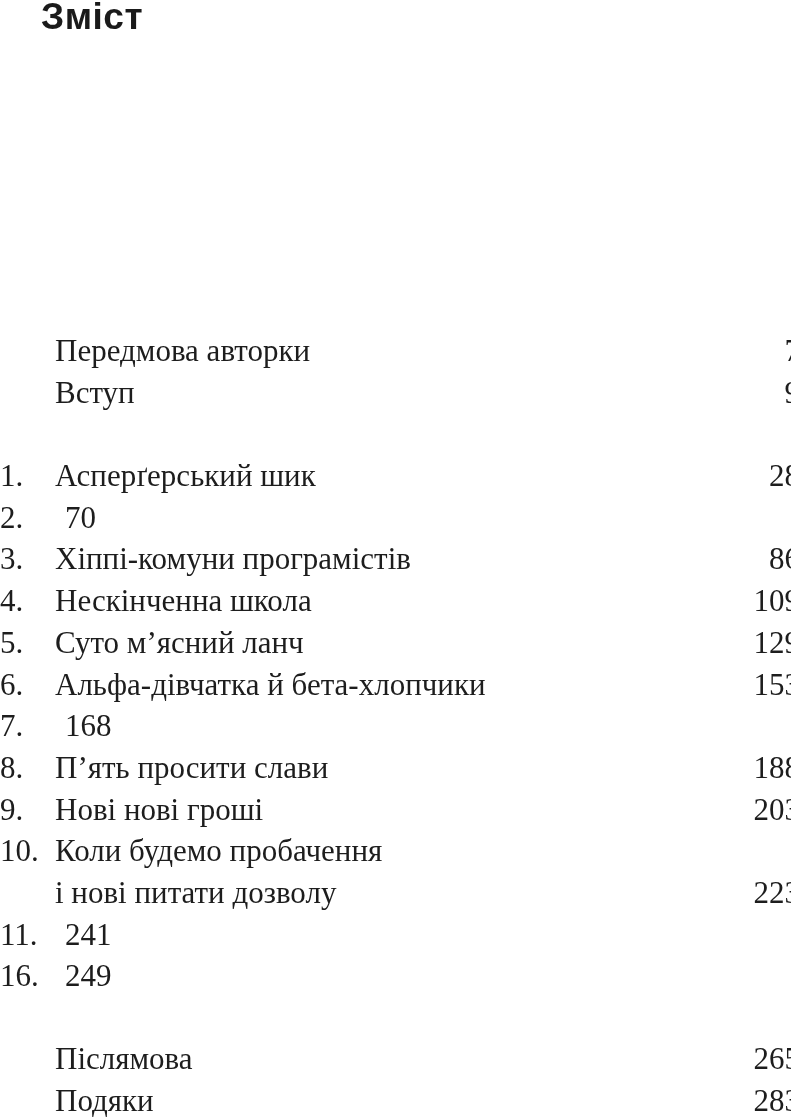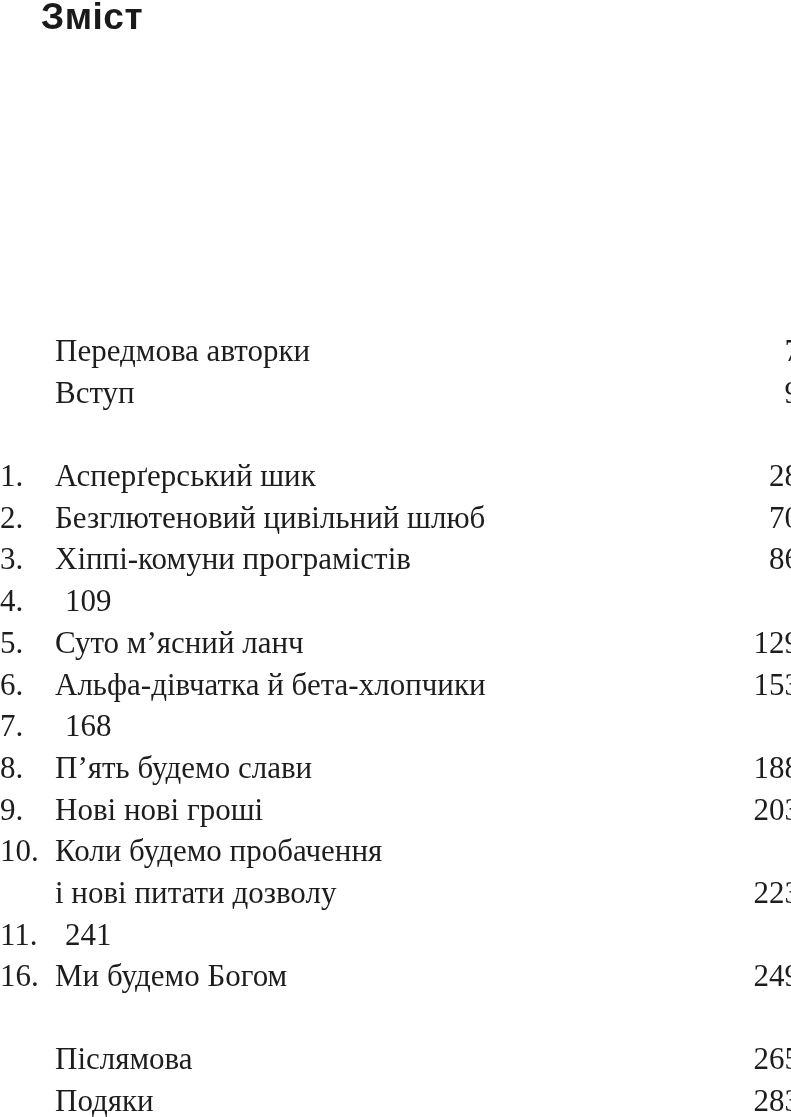--- a/index.html
+++ b/index.html
@@ -75,49 +75,49 @@
 </div>
 
 <div class="toc-group toc-main">
   <div class="toc-row">
     <span class="toc-num">1.</span>
     <span class="toc-label">Асперґерський шик</span>
     <span class="toc-page">28</span>
   </div>
   <div class="toc-row">
     <span class="toc-num">2.</span>
-    <span class="toc-label">Безглютеновий цивільний шлюб</span>
     <span class="toc-page">70</span>
   </div>
   <div class="toc-row">
     <span class="toc-num">3.</span>
     <span class="toc-label">Хіппі-комуни програмістів</span>
     <span class="toc-page">86</span>
   </div>
   <div class="toc-row">
     <span class="toc-num">4.</span>
+    <span class="toc-label">Нескінченна школа</span>
     <span class="toc-page">109</span>
   </div>
   <div class="toc-row">
     <span class="toc-num">5.</span>
     <span class="toc-label">Суто м’ясний ланч</span>
     <span class="toc-page">129</span>
   </div>
   <div class="toc-row">
     <span class="toc-num">6.</span>
     <span class="toc-label">Альфа-дівчатка й бета-хлопчики</span>
     <span class="toc-page">153</span>
   </div>
   <div class="toc-row">
     <span class="toc-num">7.</span>
     <span class="toc-page">168</span>
   </div>
   <div class="toc-row">
     <span class="toc-num">8.</span>
-    <span class="toc-label">П’ять будемо слави</span>
+    <span class="toc-label">П’ять просити слави</span>
     <span class="toc-page">188</span>
   </div>
   <div class="toc-row">
     <span class="toc-num">9.</span>
     <span class="toc-label">Нові нові гроші</span>
     <span class="toc-page">203</span>
   </div>
   <div class="toc-row">
     <span class="toc-num">10.</span>
     <span class="toc-label">Коли будемо пробачення</span>
@@ -127,21 +127,20 @@
     <span class="toc-num"></span>
     <span class="toc-label">і нові питати дозволу</span>
     <span class="toc-page">223</span>
   </div>
   <div class="toc-row">
     <span class="toc-num">11.</span>
     <span class="toc-page">241</span>
   </div>
   <div class="toc-row">
     <span class="toc-num">16.</span>
-    <span class="toc-label">Ми будемо Богом</span>
     <span class="toc-page">249</span>
   </div>
 </div>
 
 <div class="toc-group toc-back">
   <div class="toc-row">
     <span class="toc-num"></span>
     <span class="toc-label">Післямова</span>
     <span class="toc-page">265</span>
   </div>

